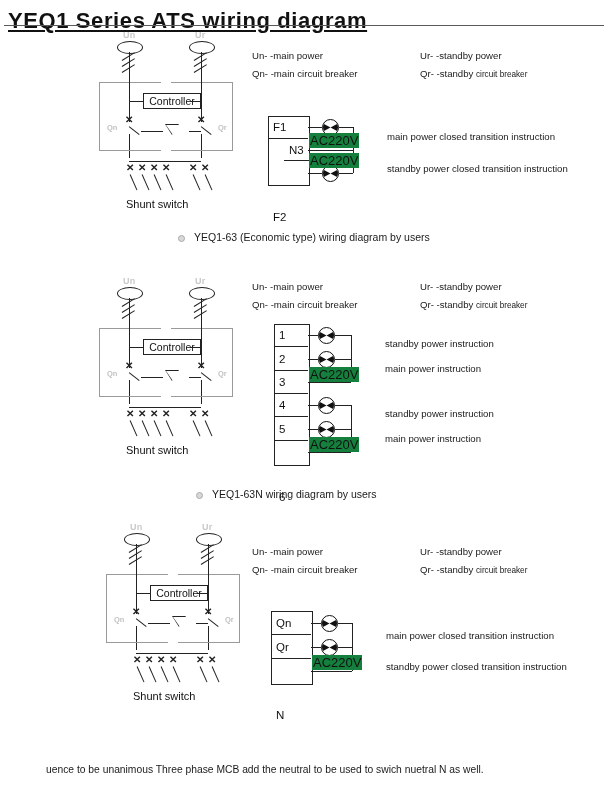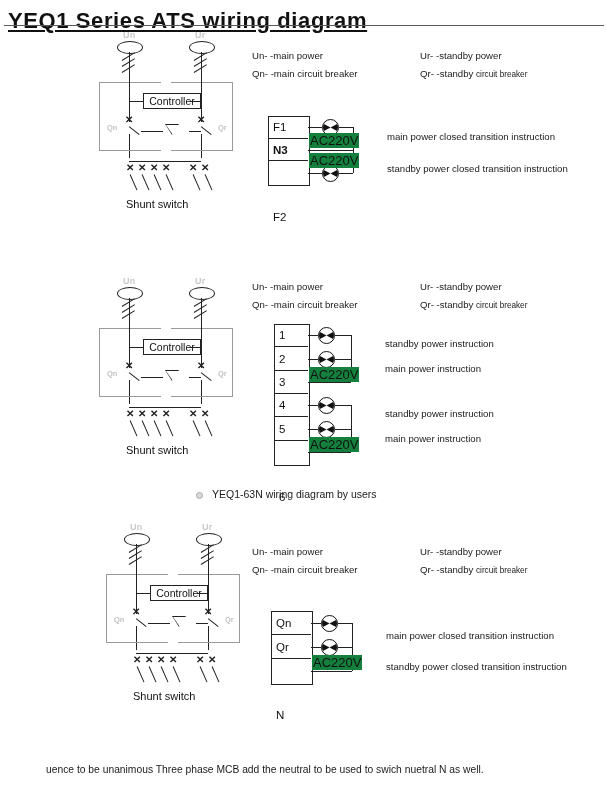--- a/index.html
+++ b/index.html
@@ -221,37 +221,40 @@
     </div>
     <div class="row">
       <span class="c1">Qn- -main circuit breaker</span>
       <span class="c2"><span>Qr- -standby </span><span class="small">circuit breaker</span></span>
     </div>
   </div>
 
   <div class="tblock" style="left:268px;top:116px;">
     <div class="tb-frame" style="width:40px;height:68px;"></div>
     <div class="tb-cell" style="left:0;top:0;width:40px;height:23px;">F1</div>
-    <div class="tb-cell" style="left:0;top:23px;width:40px;height:22px;font-weight:bold;">N3</div>
+    <div class="tb-cell" style="left:16px;top:23px;width:40px;height:22px;">N3</div>
     <div class="tb-cell last" style="left:0;top:45px;width:40px;height:23px;">F2</div>
 
     <div class="ln h" style="left:40px;top:11px;width:14px;"></div>
     <div class="lamp" style="left:54px;top:3px;"></div>
     <div class="ln h" style="left:71px;top:11px;width:14px;"></div>
     <div class="ln h" style="left:40px;top:34px;width:45px;"></div>
     <div class="ln h" style="left:40px;top:57px;width:14px;"></div>
     <div class="lamp" style="left:54px;top:49px;"></div>
     <div class="ln h" style="left:71px;top:57px;width:14px;"></div>
     <div class="ln v" style="left:85px;top:11px;height:46px;"></div>
     <div class="ac-lbl" style="left:41px;top:17px;">AC220V</div>
     <div class="ac-lbl" style="left:41px;top:37px;">AC220V</div>
     <div class="instr" style="left:91px;top:15px;">main power closed transition instruction</div>
     <div class="instr" style="left:91px;top:47px;">standby power closed transition instruction</div>
   </div>
 
+  <div class="caption" style="left:178px;top:231px;">
+    <span class="bullet"></span><span>YEQ1-63 (Economic type) wiring diagram by users</span>
+  </div>
 
   <div class="circuit" style="left:85px;top:276px;">
     <div class="src-label" style="left:38px;top:0px;">Un</div>
     <div class="src-label" style="left:110px;top:0px;">Ur</div>
     <div class="src-ellipse" style="left:32px;top:11px;"></div>
     <div class="src-ellipse" style="left:104px;top:11px;"></div>
     <div class="ln v" style="left:44px;top:22px;height:30px;"></div>
     <div class="ln v" style="left:116px;top:22px;height:30px;"></div>
     <div class="hash" style="left:37px;top:30px;"></div>
     <div class="hash" style="left:37px;top:36px;"></div>

